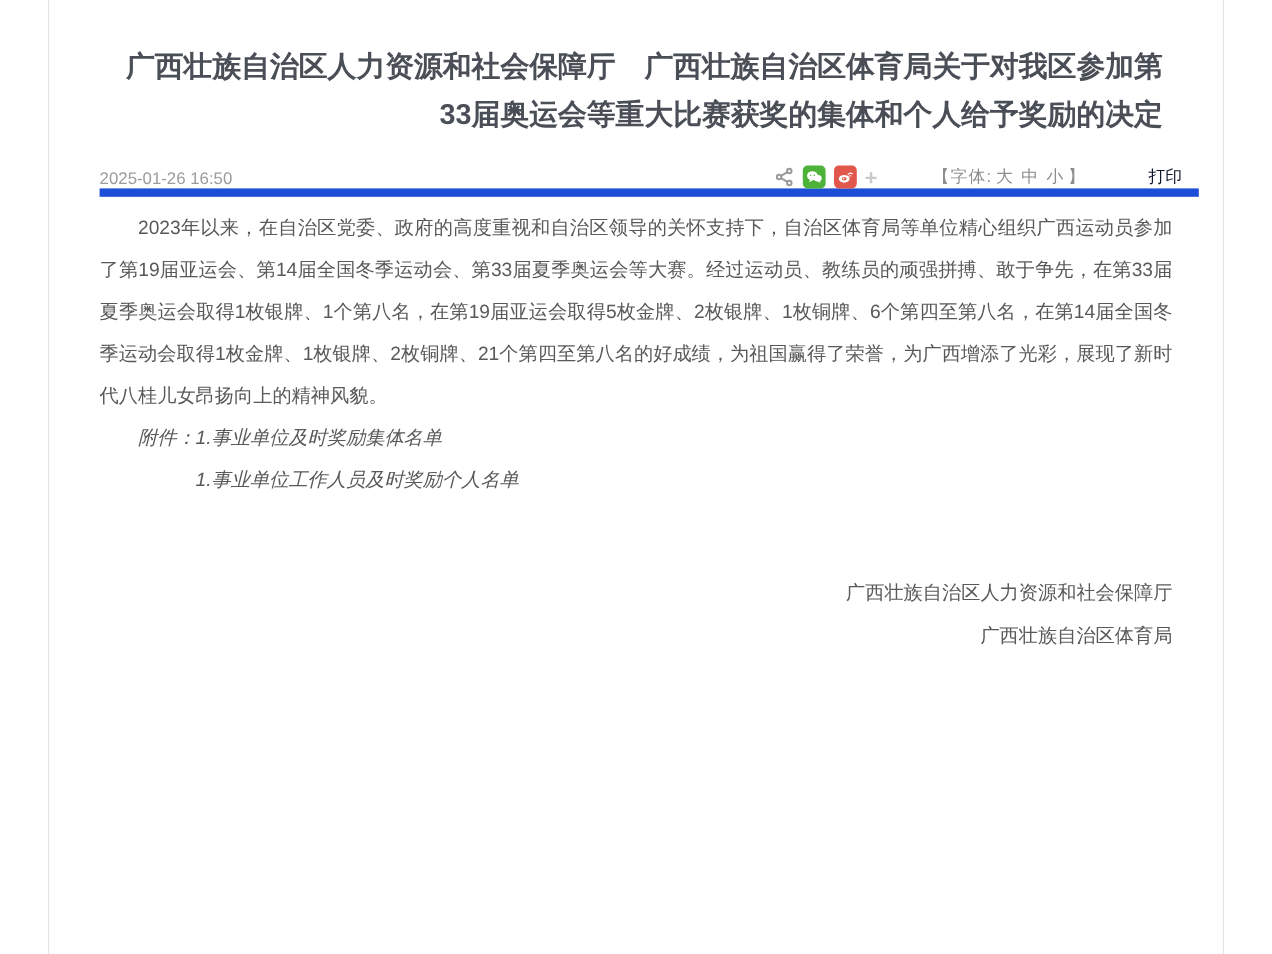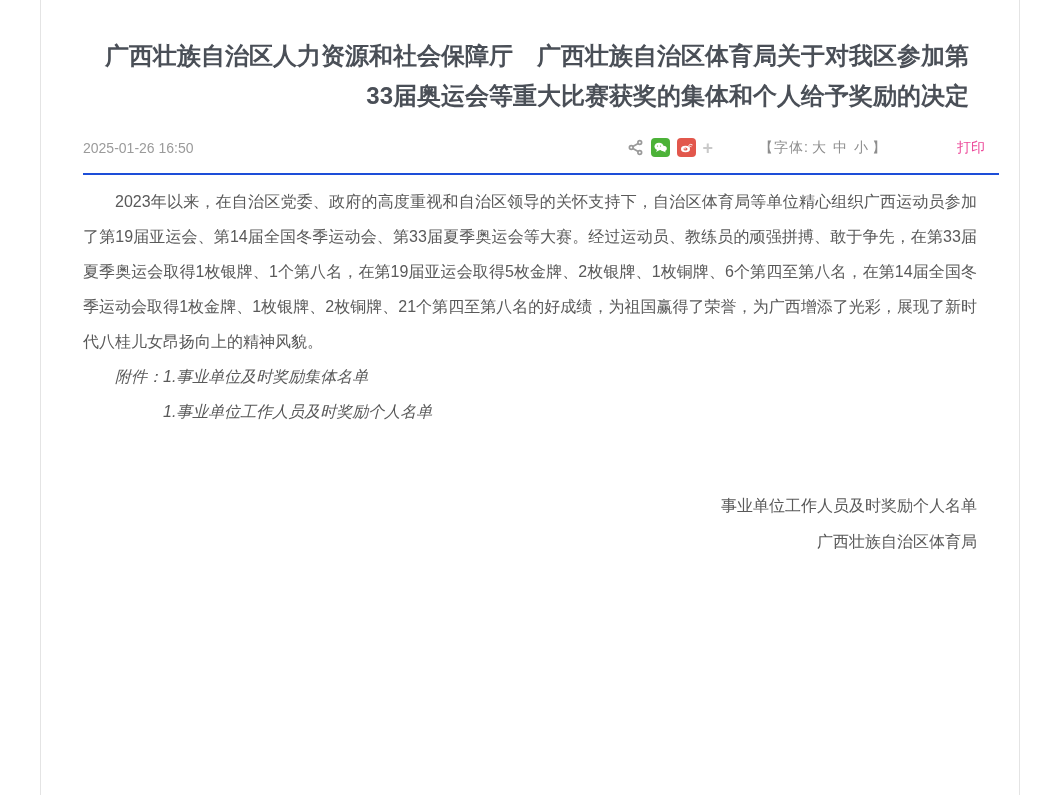--- a/index.html
+++ b/index.html
@@ -23,22 +23,21 @@
     font-size: 24px;
     font-weight: bold;
     color: #4a4f57;
     line-height: 40px;
   }
   
   .meta-row {
     display: flex;
     align-items: center;
     margin: 22px 20px 0 42px;
-    padding-bottom: 16px;
-    border-bottom: 2px solid #1d4ed8;
+    border-bottom: 7px solid #1d4ed8;
     font-size: 14px;
     color: #9b9b9b;
     white-space: nowrap;
   }
   .meta-left { display: flex; align-items: center; }
   .meta-date { margin-right: 38px; }
   .meta-source { color: #9b9b9b; }
   .meta-right {
     margin-left: auto;
     display: flex;
@@ -47,23 +46,23 @@
   .share-group { display: flex; align-items: center; gap: 7px; margin-right: 46px; }
   .icon-btn { display: inline-flex; align-items: center; justify-content: center; cursor: pointer; }
   .share-svg { width: 17px; height: 17px; }
   .badge {
     width: 19px; height: 19px;
     border-radius: 4px;
     display: inline-flex; align-items: center; justify-content: center;
   }
   .badge svg { display: block; }
   .more-plus { color: #c9c9c9; font-size: 18px; font-weight: bold; line-height: 1; }
-  .font-size-ctrl { color: #8d8d8d; letter-spacing: 1px; margin-right: 38px; }
+  .font-size-ctrl { color: #8d8d8d; letter-spacing: 1px; margin-right: 52px; }
   .font-size-ctrl .fs-opt { cursor: pointer; margin: 0 3px; }
-  .print-btn { color: #ec4899; cursor: pointer; margin-right: 14px; margin-left: 32px; }
+  .print-btn { color: #0f172a; cursor: pointer; margin-right: 14px; }
   
   .article-body {
     margin-top: 9px;
     padding: 0 42px;
     font-size: 16px;
     color: #595959;
     line-height: 35px;
     text-align: justify;
   }
   .article-body p.indent { text-indent: 2em; }
@@ -134,18 +133,18 @@
   <div class="article-body">
     <p class="indent">2023年以来，在自治区党委、政府的高度重视和自治区领导的关怀支持下，自治区体育局等单位精心组织广西运动员参加了第19届亚运会、第14届全国冬季运动会、第33届夏季奥运会等大赛。经过运动员、教练员的顽强拼搏、敢于争先，在第33届夏季奥运会取得1枚银牌、1个第八名，在第19届亚运会取得5枚金牌、2枚银牌、1枚铜牌、6个第四至第八名，在第14届全国冬季运动会取得1枚金牌、1枚银牌、2枚铜牌、21个第四至第八名的好成绩，为祖国赢得了荣誉，为广西增添了光彩，展现了新时代八桂儿女昂扬向上的精神风貌。</p>
 
     <div class="attachments">
       <p class="attach-line-1">附件：1.事业单位及时奖励集体名单</p>
       <p class="attach-line-2">1.事业单位工作人员及时奖励个人名单</p>
     </div>
   </div>
 
   <div class="signature-block">
-    <p>事业单位工作人员及时奖励个人名单</p>
+    <p>广西壮族自治区人力资源和社会保障厅</p>
     <p>广西壮族自治区体育局</p>
 
   </div>
 
 </div>
 
 </body></html>

